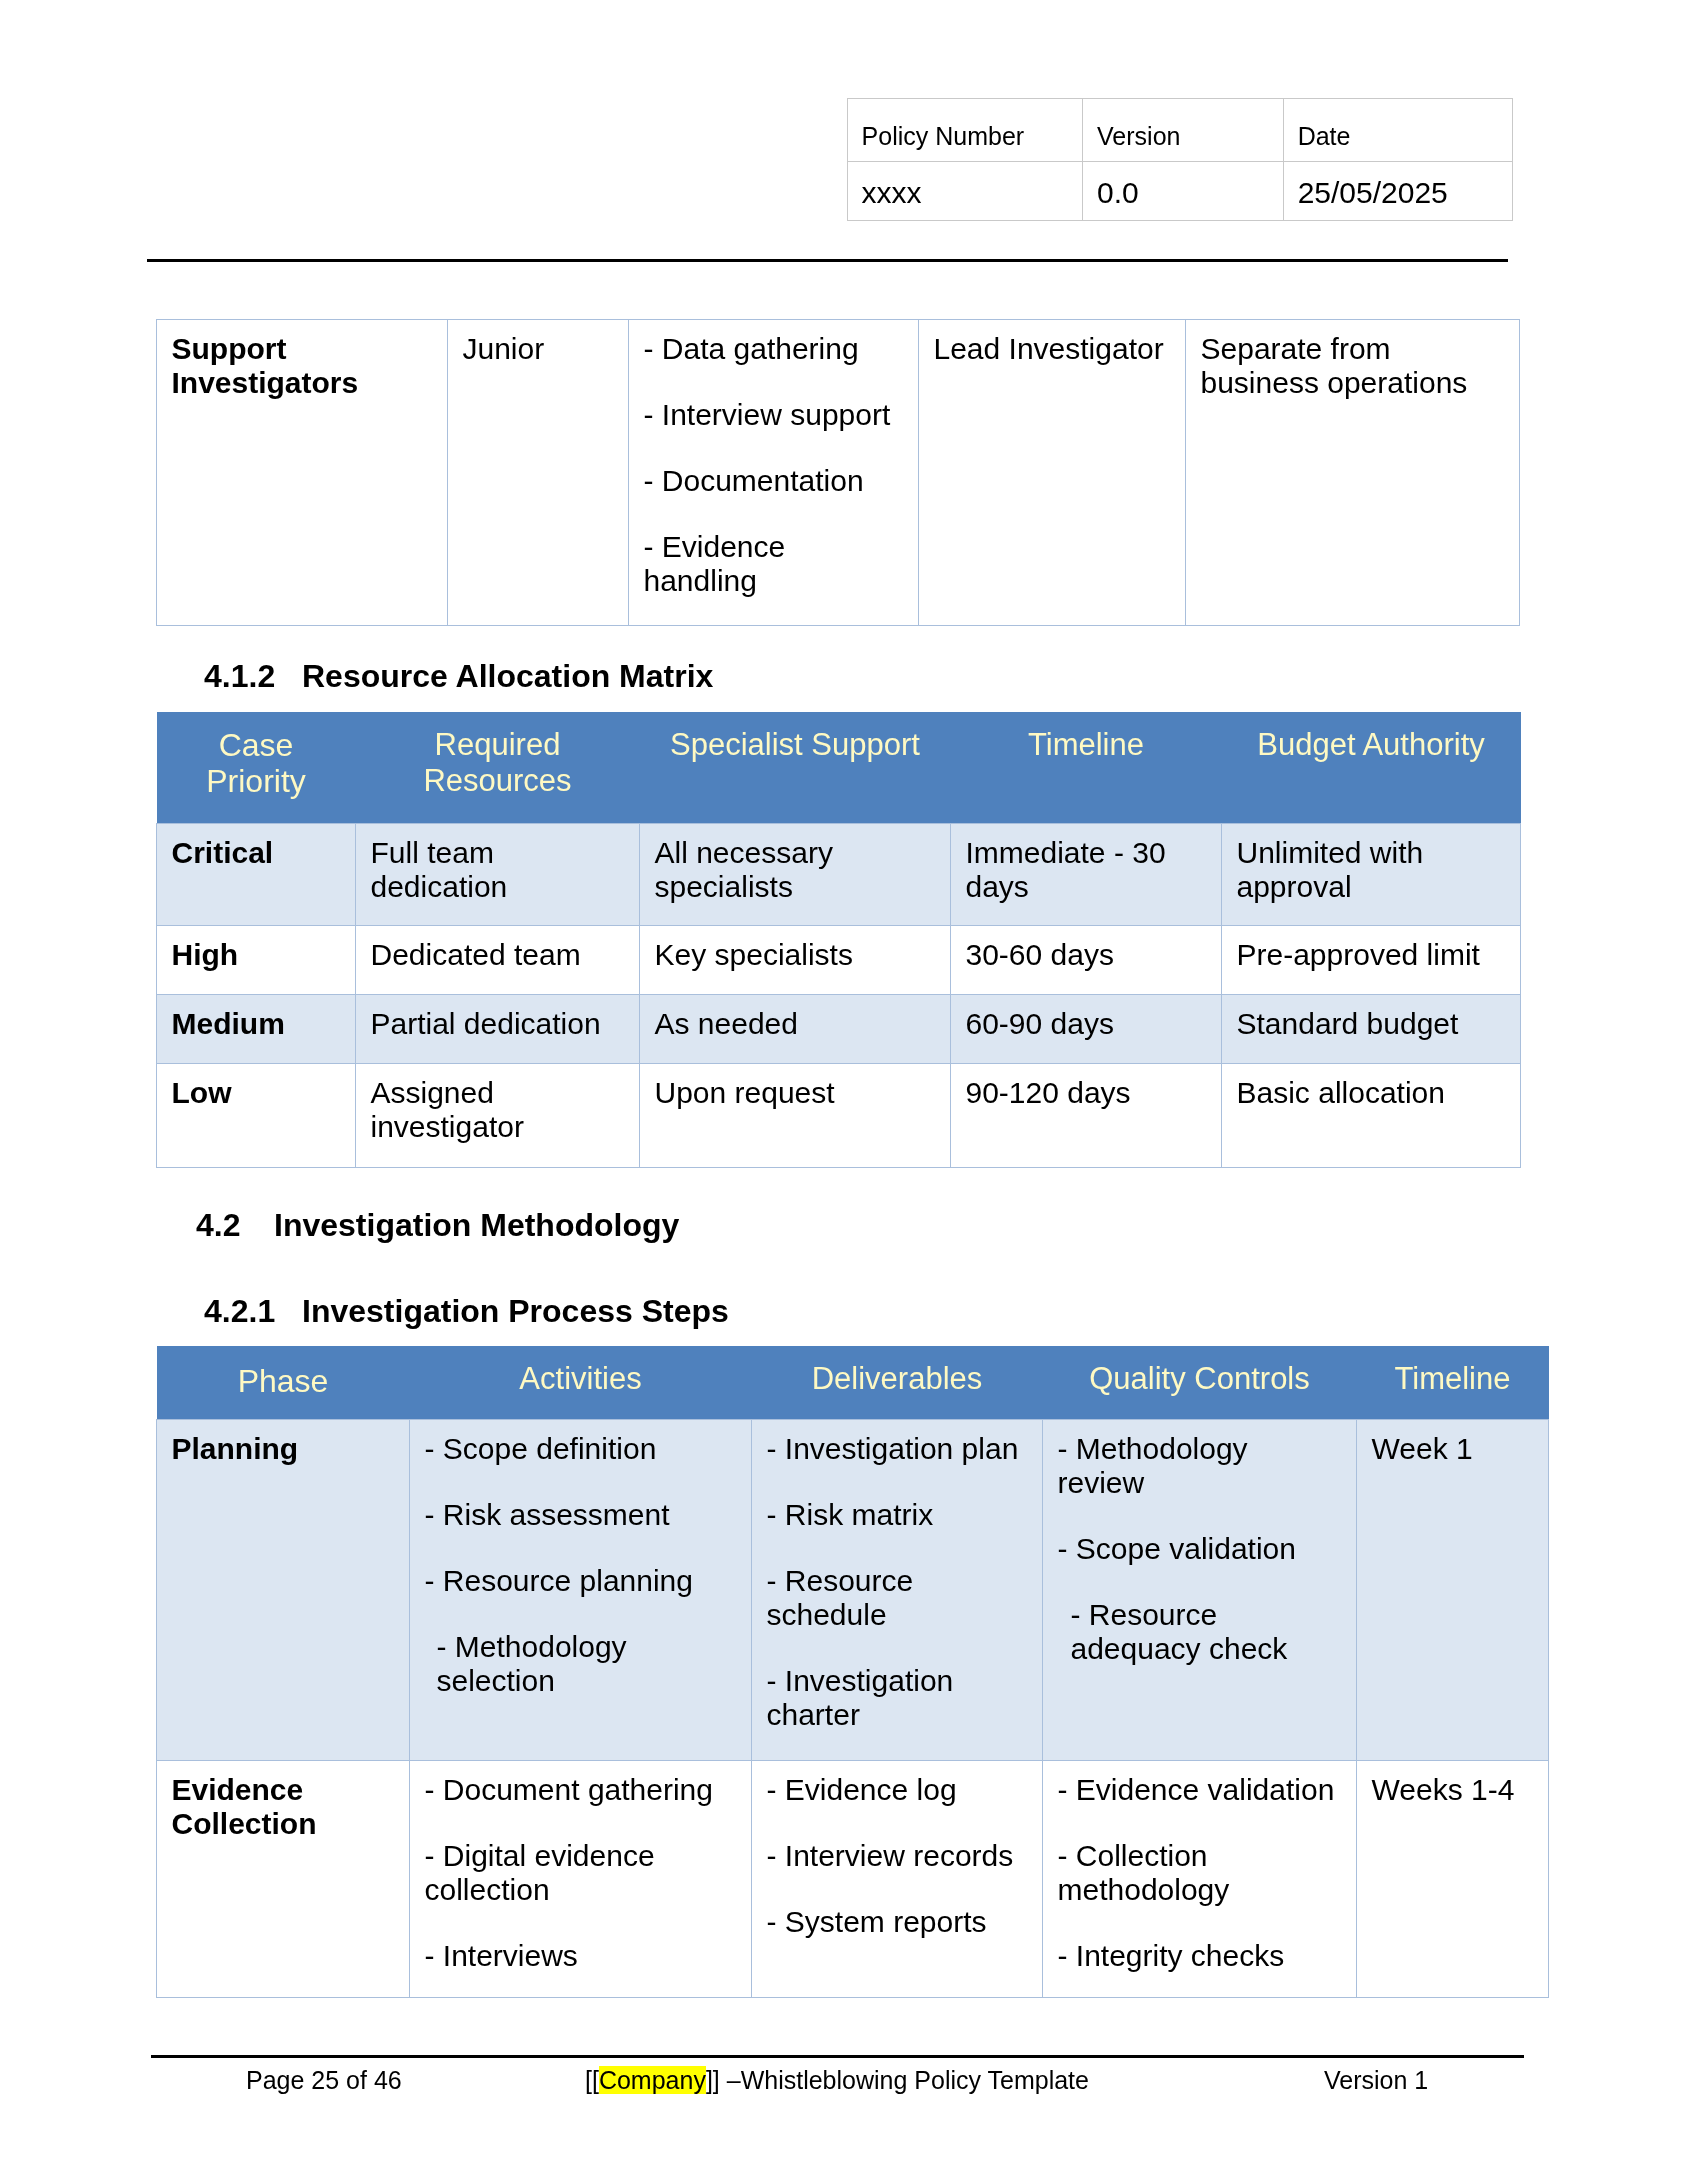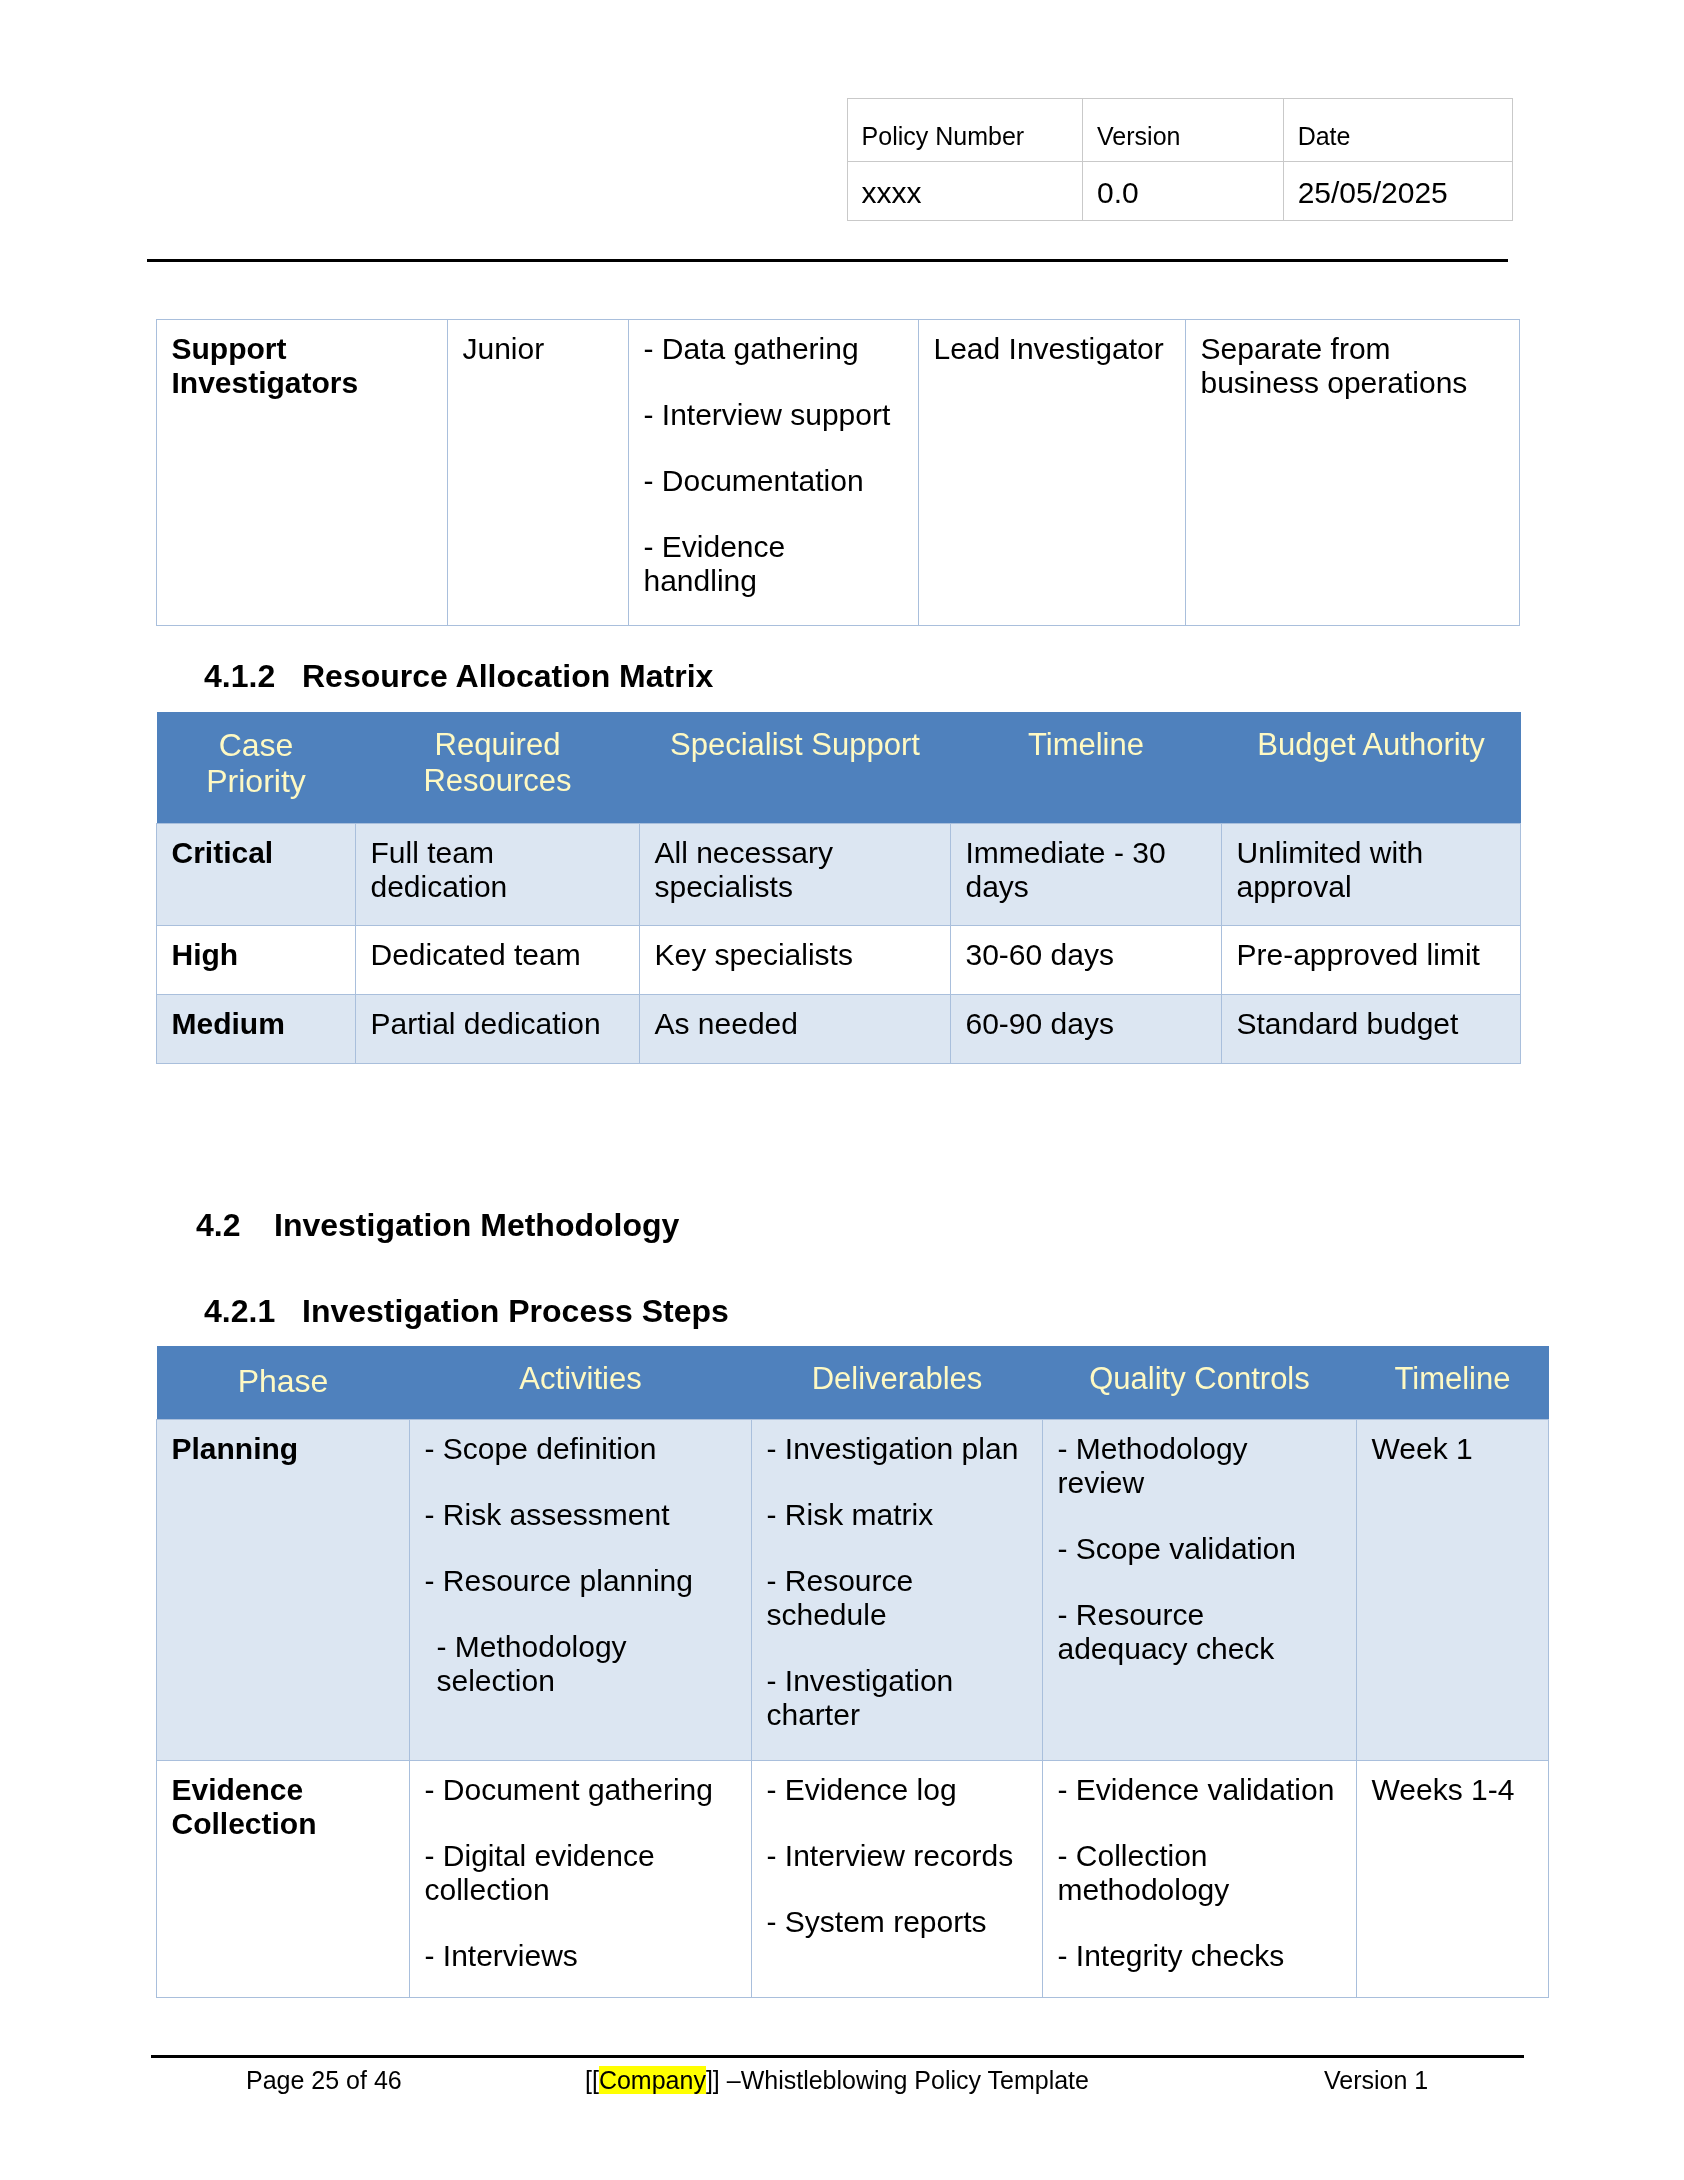--- a/index.html
+++ b/index.html
@@ -118,20 +118,27 @@
     <td>30-60 days</td>
     <td>Pre-approved limit</td>
   </tr>
   <tr class="shade" style="height:69px;">
     <td class="first">Medium</td>
     <td>Partial dedication</td>
     <td>As needed</td>
     <td>60-90 days</td>
     <td>Standard budget</td>
   </tr>
+  <tr style="height:104px;">
+    <td class="first">Low</td>
+    <td style="padding-right:77px;">Assigned investigator</td>
+    <td>Upon request</td>
+    <td>90-120 days</td>
+    <td>Basic allocation</td>
+  </tr>
 </tbody>
   </table>
 
 <div class="h" style="left:196px; top:1207px;">
   <span style="display:inline-block; width:78px;">4.2</span><span>Investigation Methodology</span>
 </div>
 
 <div class="h" style="left:204px; top:1293px;">
   <span style="display:inline-block; width:98px;">4.2.1</span><span>Investigation Process Steps</span>
 </div>
@@ -162,21 +169,21 @@
     </td>
     <td>
       <span class="bl">- Investigation plan</span>
       <span class="bl">- Risk matrix</span>
       <span class="bl" style="width:170px;">- Resource schedule</span>
       <span class="bl" style="width:204px;">- Investigation charter</span>
     </td>
     <td>
       <span class="bl" style="width:213px;">- Methodology review</span>
       <span class="bl">- Scope validation</span>
-      <span class="bl" style="width:239px;">- Resource adequacy check</span>
+      <span class="bl" style="width:239px;margin-left:13px;">- Resource adequacy check</span>
     </td>
     <td>Week 1</td>
   </tr>
   <tr style="height:237px;">
     <td class="first" style="padding-right:60px;">Evidence Collection</td>
     <td>
       <span class="bl">- Document gathering</span>
       <span class="bl" style="width:247px;">- Digital evidence collection</span>
       <span class="bl">- Interviews</span>
     </td>

